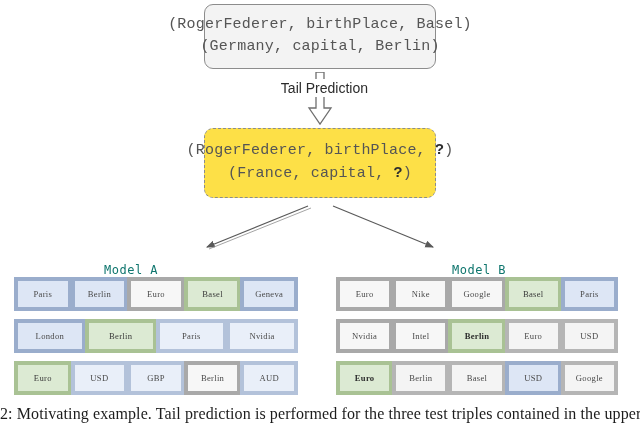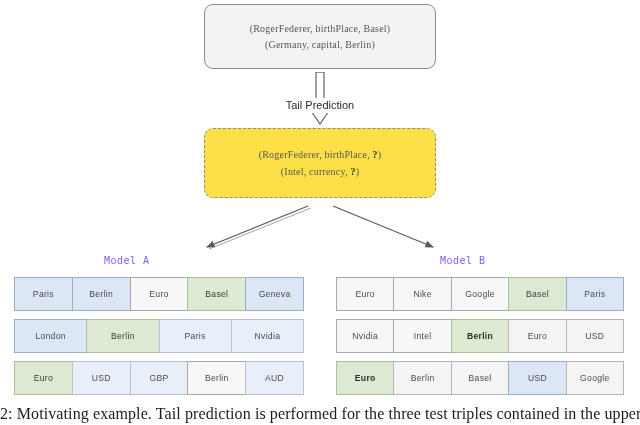--- a/index.html
+++ b/index.html
@@ -37,22 +37,22 @@
   }
   #test-box {
     left: 204px;
     top: 128px;
     width: 232px;
     height: 70px;
     border: 1.4px dashed #8c8c8c;
     background: #fde047;
   }
   .triple-line {
-    font-family: Liberation Serif, serif;
-    font-size: 10px;
+    font-family: Liberation Mono, monospace;
+    font-size: 15px;
     letter-spacing: 0.2px;
     color: #555555;
     line-height: 1.1;
     white-space: pre;
     text-align: center;
   }
   #train-box .triple-line { margin: 2.6px 0; }
   #test-box .triple-line  { margin: 3.2px 0; }
   .qmark {
     font-weight: bold;
@@ -63,80 +63,81 @@
   #block-arrow {
     position: absolute;
     left: 307px;
     top: 72px;
     width: 26px;
     height: 54px;
   }
   #arrow-label {
     position: absolute;
     left: 272px;
-    top: 98px;
+    top: 79px;
     width: 96px;
-    text-align: center;
-    font-size: 11px;
+    text-align: right;
+    font-size: 14px;
     color: #2b2b2b;
     background: #ffffff;
     padding: 1px 0;
     line-height: 1.15;
   }
 
   
   #split-arrows {
     position: absolute;
     left: 180px;
     top: 195px;
     width: 290px;
     height: 70px;
   }
 
   
   .model-title {
     position: absolute;
     font-family: "DejaVu Sans Mono", "Liberation Mono", monospace;
-    font-size: 10px;
-    color: #8b5cf6;
+    font-size: 12px;
+    color: #0f766e;
     letter-spacing: 0.5px;
     white-space: pre;
+    margin-top: 8px;
   }
   #title-a { left: 104px; top: 255px; }
-  #title-b { left: 440px; top: 255px; }
+  #title-b { left: 452px; top: 255px; }
 
   .rank-table {
     position: absolute;
     display: flex;
     flex-direction: column;
     gap: 8px;
   }
   #table-a { left: 14px; top: 277px; width: 290px; }
   #table-b { left: 336px; top: 277px; width: 288px; }
 
   .rank-row {
     display: flex;
     height: 34px;
   }
   .rank-cell {
     flex: 1;
     box-sizing: border-box;
-    border: 1px solid #4c1d95;
+    border: 4px solid #4c1d95;
     margin-right: -1px;
     display: flex;
     align-items: center;
     justify-content: center;
-    font-family: Liberation Sans, sans-serif;
+    font-family: Liberation Serif, serif;
     font-size: 8.6px;
     letter-spacing: 0.3px;
     color: #4a4a4a;
     white-space: nowrap;
     overflow: hidden;
   }
-  .rank-cell:last-child { margin-right: 0; }
+  .rank-cell:last-child { margin-right: 6px; }
 
   
   .fill-blue    { background: #dde6f5; border-color: #9aadcc; }
   .fill-blue-lt { background: #e9eff9; border-color: #b3c2da; }
   .fill-green   { background: #dcead3; border-color: #a9c294; color: #3a3a3a; }
   .fill-white   { background: #f7f7f7; border-color: #a9a9a9; }
   .fill-gray    { background: #f4f4f4; border-color: #b5b5b5; }
   .bold-text    { font-weight: bold; color: #2d2d2d; }
 
   
@@ -162,21 +163,21 @@
   <div class="triple-line">(Germany, capital, Berlin)</div>
 </div>
 
 <svg id="block-arrow" viewBox="0 0 26 54">
   <polygon points="9,0 17,0 17,36 24,36 13,52 2,36 9,36" fill="#ffffff" stroke="#6f6f6f" stroke-width="1.3"></polygon>
 </svg>
 <div id="arrow-label">Tail Prediction</div>
 
 <div id="test-box" class="triple-box">
   <div class="triple-line"><span>(RogerFederer, birthPlace, </span><span class="qmark">?</span><span>)</span></div>
-  <div class="triple-line"><span>(Intel, currency, </span><span class="qmark">?</span><span>)</span></div>
+  <div class="triple-line"><span>(France, capital, </span><span class="qmark">?</span><span>)</span></div>
 </div>
 
 <svg id="split-arrows" viewBox="0 0 290 70">
   <defs>
     <marker id="ah" markerWidth="9" markerHeight="9" refX="7" refY="3.2" orient="auto">
       <path d="M0,0 L8,3.2 L0,6.4 z" fill="#595959"></path>
     </marker>
   </defs>
   <line x1="128" y1="11" x2="27" y2="52" stroke="#595959" stroke-width="1.1" marker-end="url(#ah)"></line>
   <line x1="131" y1="13" x2="29" y2="54" stroke="#8d8d8d" stroke-width="0.8"></line>

